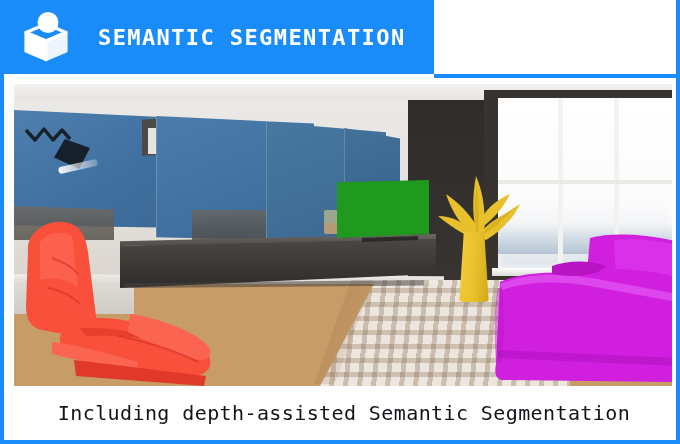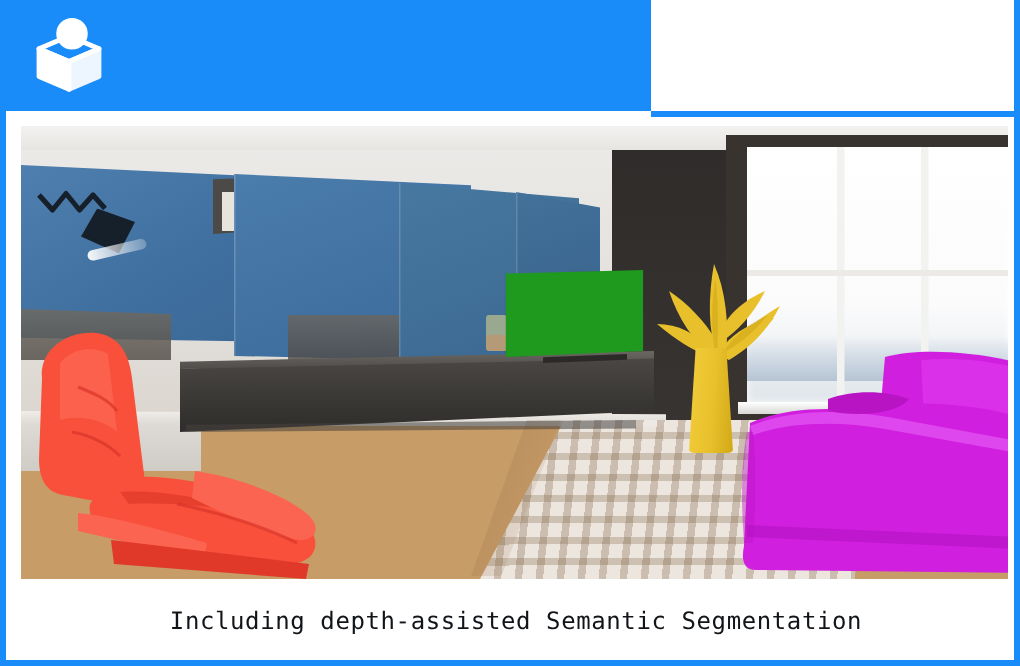--- a/index.html
+++ b/index.html
@@ -289,21 +289,21 @@
     left:4px; top:390px;
     width:672px; height:46px;
     display:flex;
     align-items:center;
     justify-content:center;
     background:#ffffff;
   }
   .caption-text {
     color:#111418;
     font-family:"DejaVu Sans Mono", monospace;
-    font-size:16px;
+    font-size:20px;
     letter-spacing:.4px;
     white-space:nowrap;
   }
 </style>
 </head>
 <body>
 
 <div class="card">
 
   <div class="header">
@@ -314,20 +314,21 @@
         <circle cx="30" cy="13.5" r="10.5" fill="#ffffff"></circle>
 
         <path d="M28 15 L48 23.5 L28 32 L8 23.5 Z" fill="none" stroke="#ffffff" stroke-width="3.2" stroke-linejoin="round"></path>
 
         <path d="M8 23.5 L8 42 L28 50.5 L28 32 Z" fill="#ffffff" stroke="#ffffff" stroke-width="3.2" stroke-linejoin="round"></path>
 
         <path d="M28 32 L48 23.5 L48 42 L28 50.5 Z" fill="#ffffff" stroke="#ffffff" stroke-width="3.2" stroke-linejoin="round" opacity="0.92"></path>
       </svg>
     </div>
 
+    <div class="header-title">SEMANTIC SEGMENTATION</div>
   </div>
 
   <div class="top-rule"></div>
 
   <div class="photo-frame">
     <div class="photo">
 
       <div class="wall-light"></div>
       <div class="wall-dark"></div>
       <div class="ceiling"></div>

